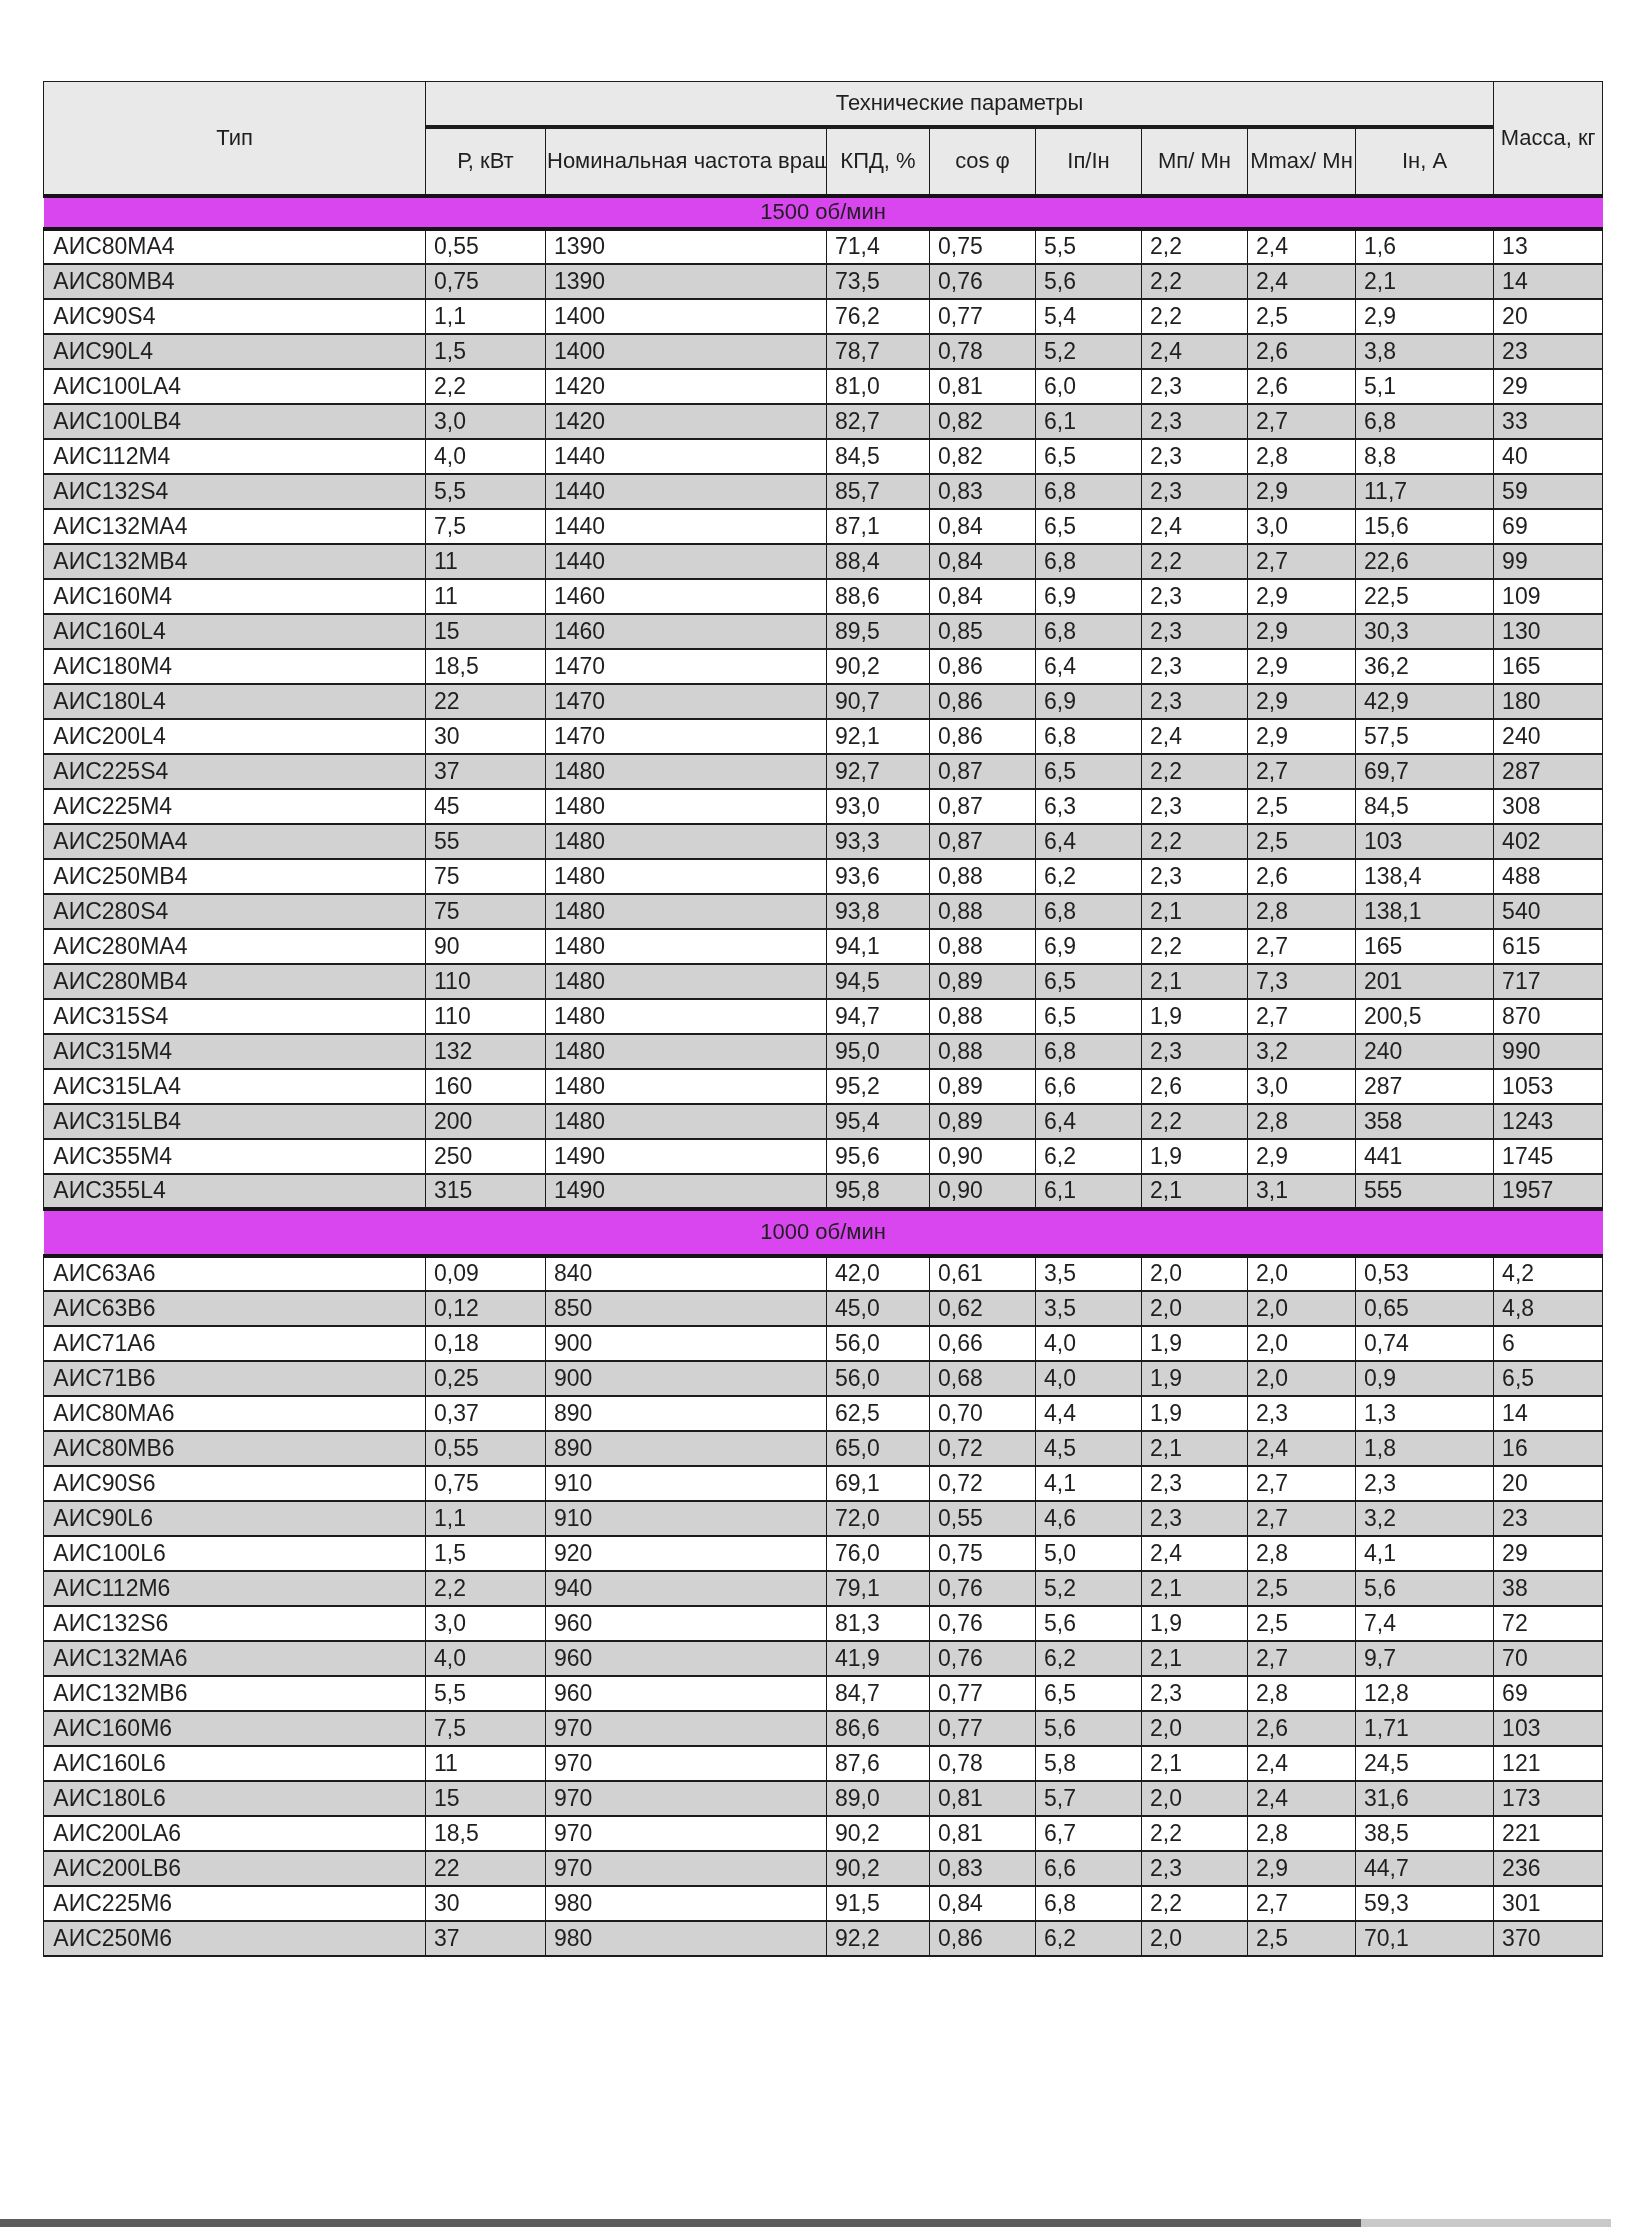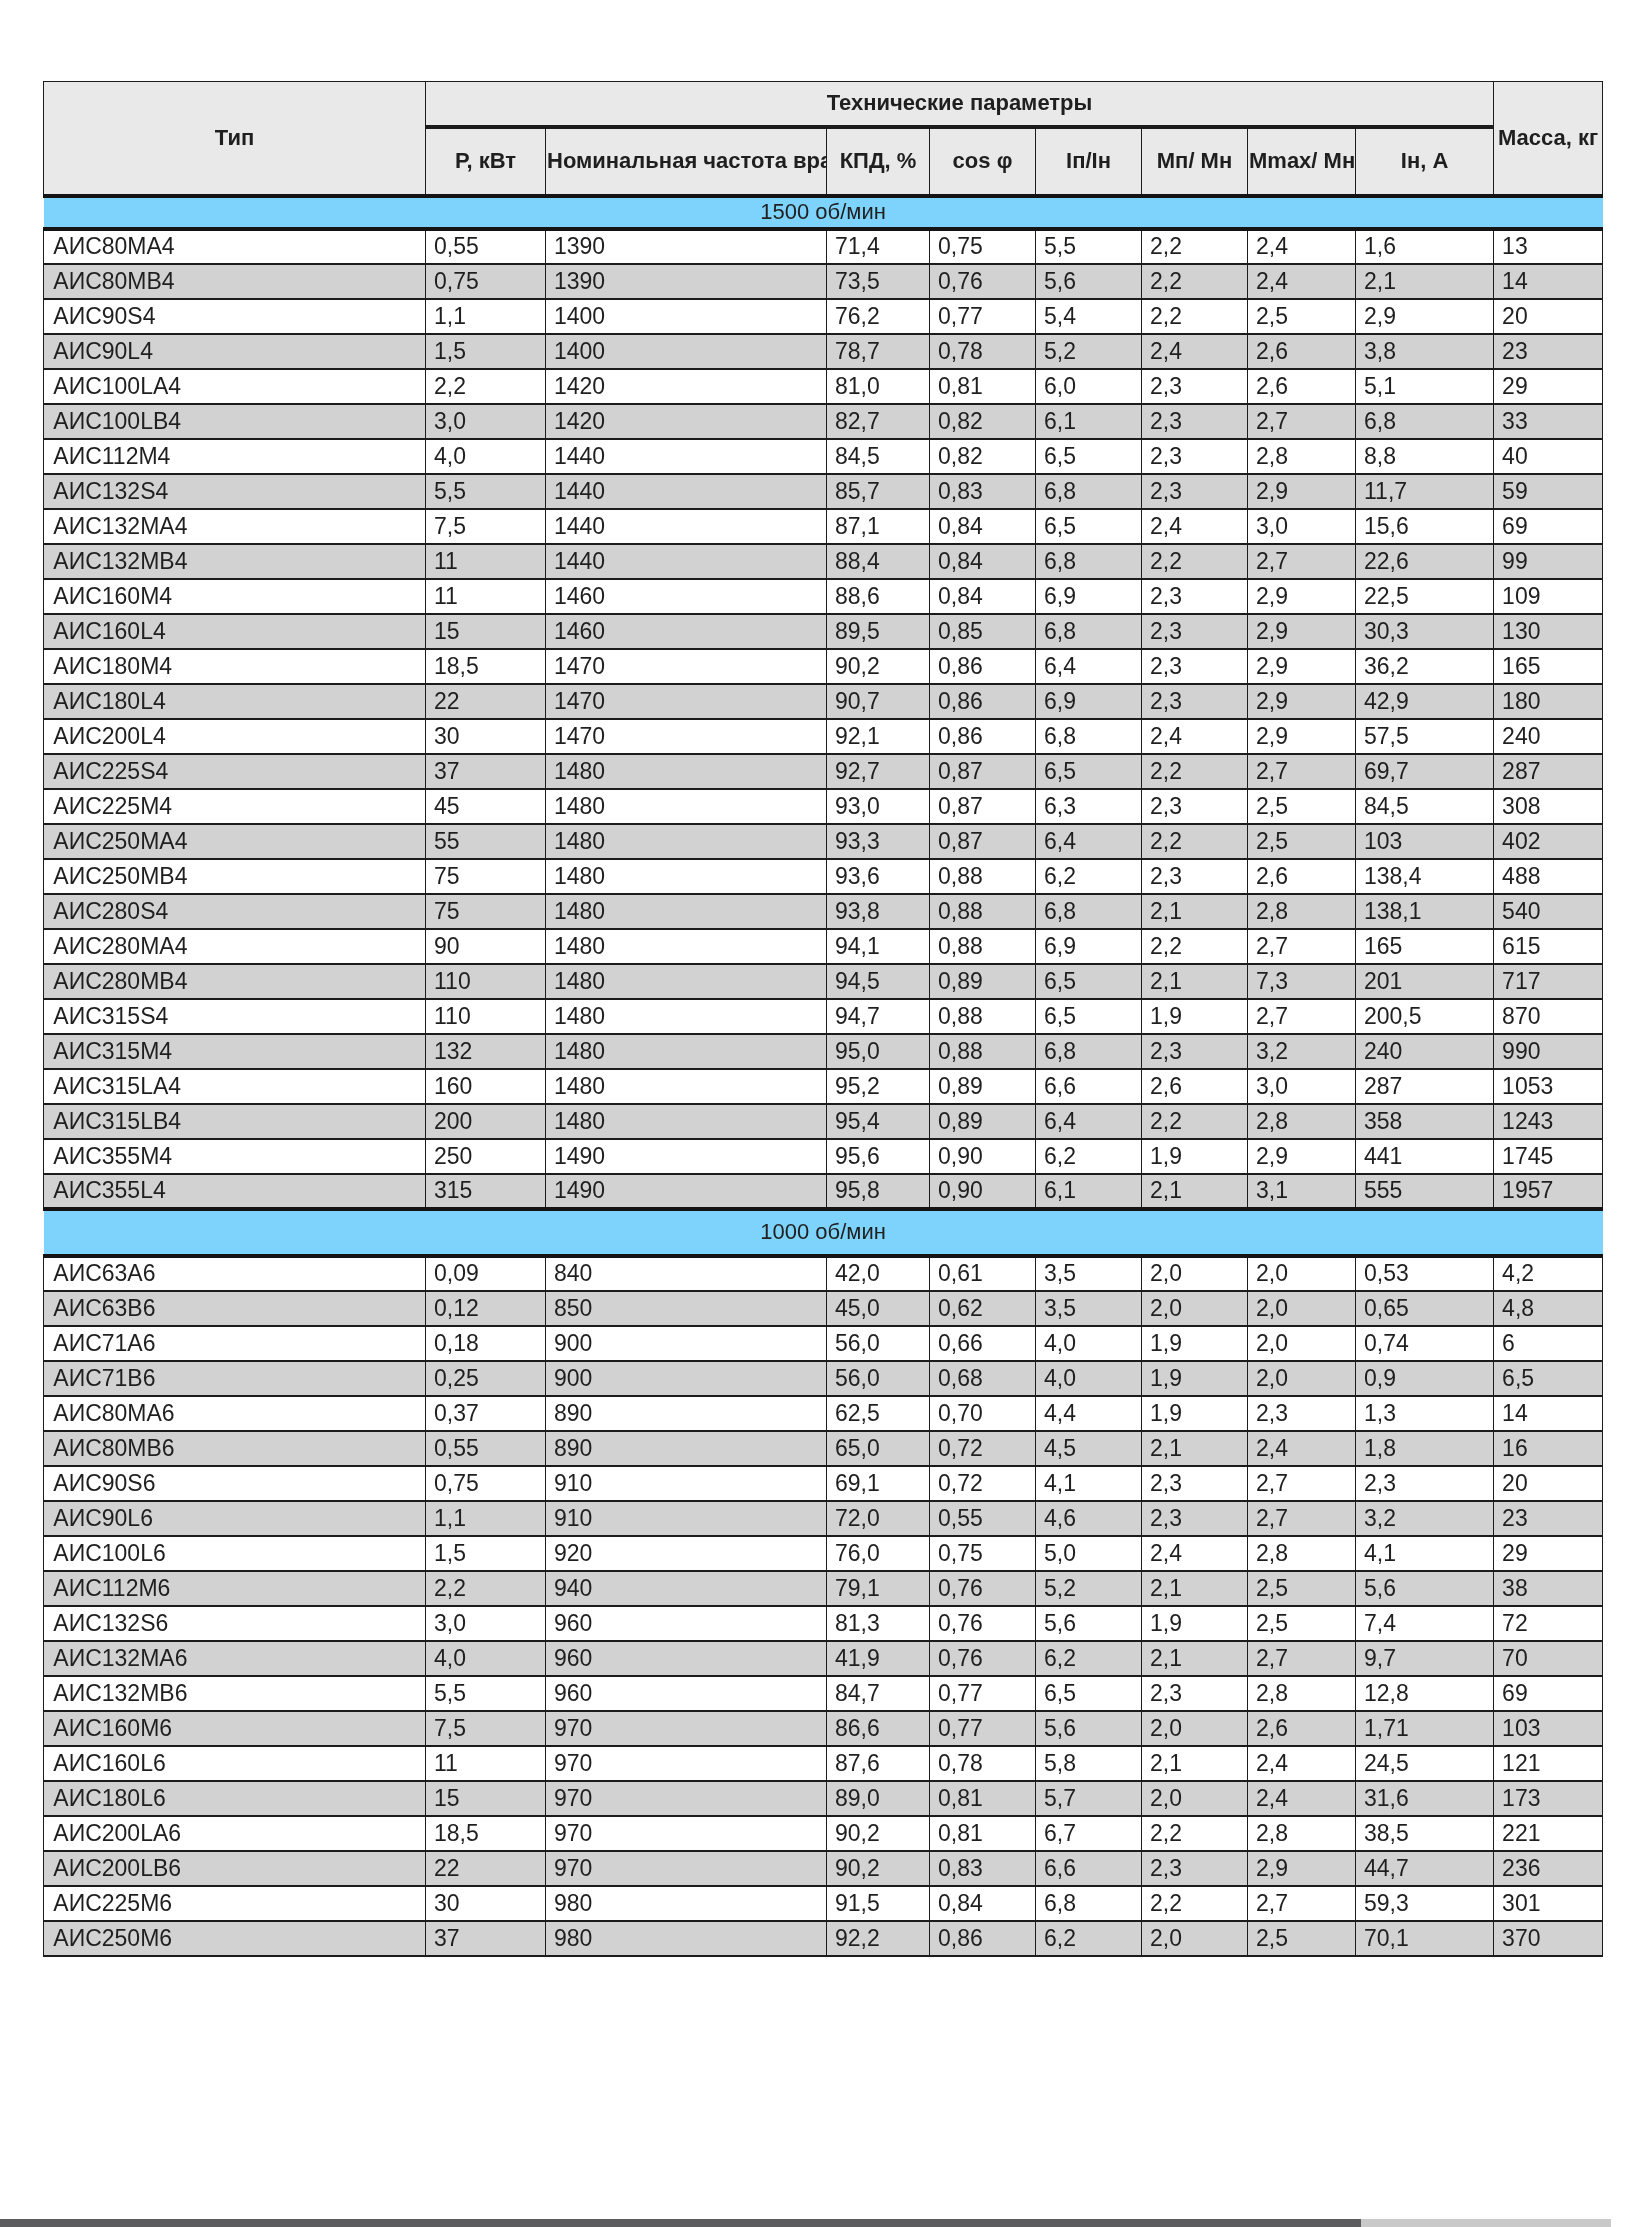--- a/index.html
+++ b/index.html
@@ -26,21 +26,21 @@
   }
   table.spec th, table.spec td {
     border: 1.3px solid #1c1c1c;
     box-sizing: border-box;
     overflow: hidden;
     white-space: nowrap;
   }
   thead th {
     background: #e9e9e9;
     font-size: 22px;
-    font-weight: bold;
+    font-weight: normal;
     text-align: center;
     vertical-align: middle;
     white-space: pre-line;
   }
   thead tr.h1 { height: 45px; border-top: 1.3px solid #b0b0b0; }
   thead tr.h1 th.tech-span { border-bottom: 4px solid #1c1c1c; }
   thead tr.h2 { height: 69px; }
   thead { border-bottom: 4.7px solid #141414; }
   tbody tr.data-row {
     height: 35px;
@@ -51,21 +51,21 @@
   tbody tr.data-row td { background: #ffffff; vertical-align: middle; }
   tbody tr.data-row.alt td { background: #d2d2d2; }
   tbody tr.section-row {
     height: 33px;
     border-top: 4.7px solid #141414;
     border-bottom: 4.7px solid #141414;
   }
   tbody tr.section-row.second { height: 47px; margin-top: 32px; }
   tbody tr.section-row td {
     border-style: none;
-    background: #7dd3fc;
+    background: #d946ef;
     text-align: center;
     font-size: 22px;
     font-weight: normal;
     vertical-align: middle;
   }
   td.c-type { padding-left: 9.3px; text-align: left; }
   td.c-num  { padding-left: 8px; text-align: left; }
   .scrollbar-track {
     position: absolute;
     left: 0;

